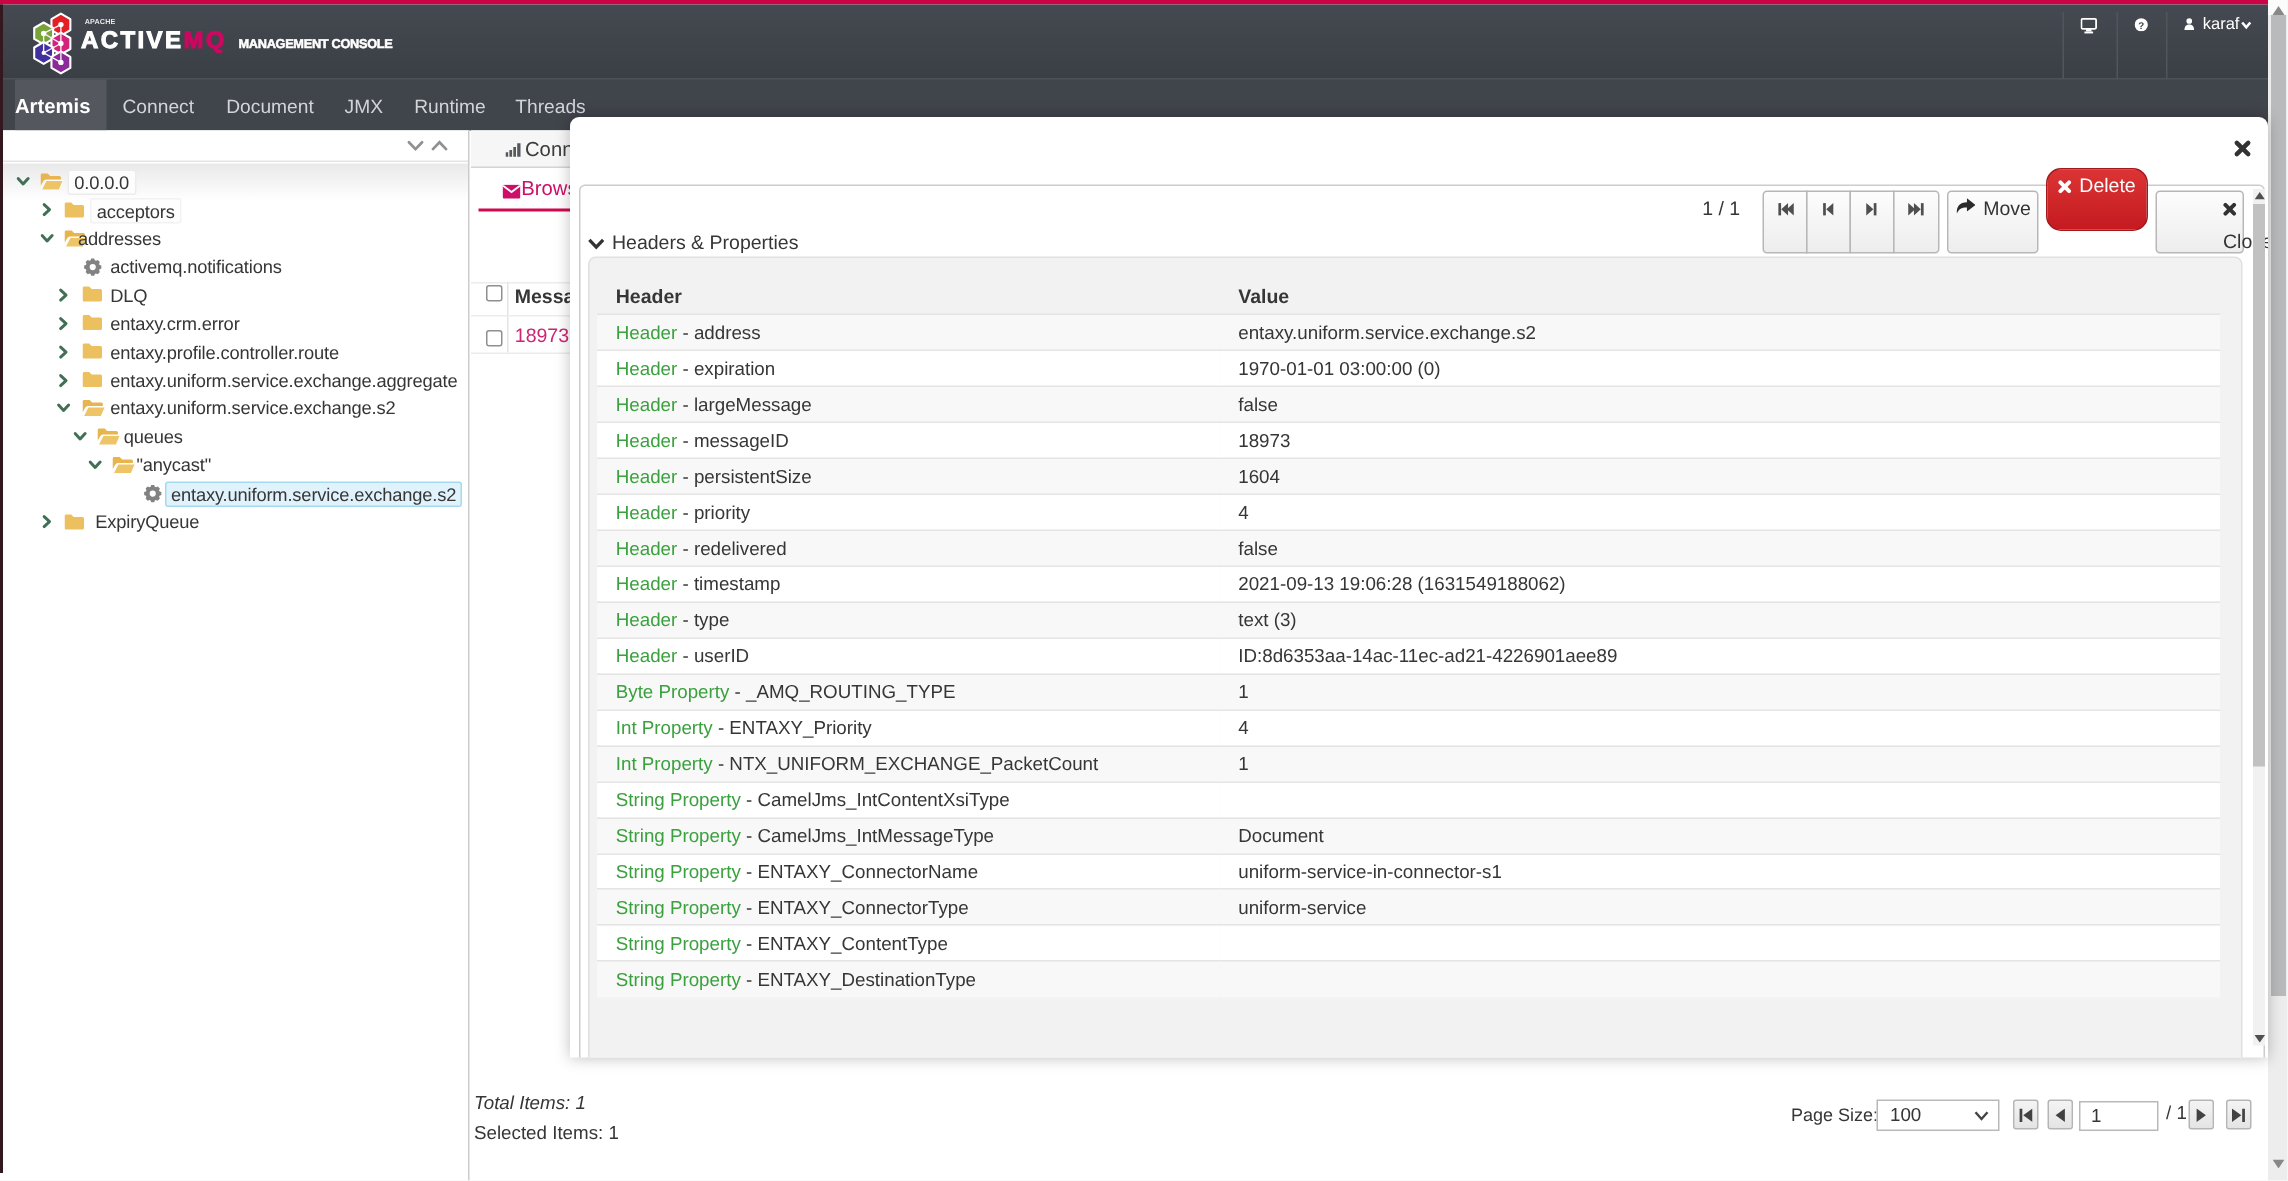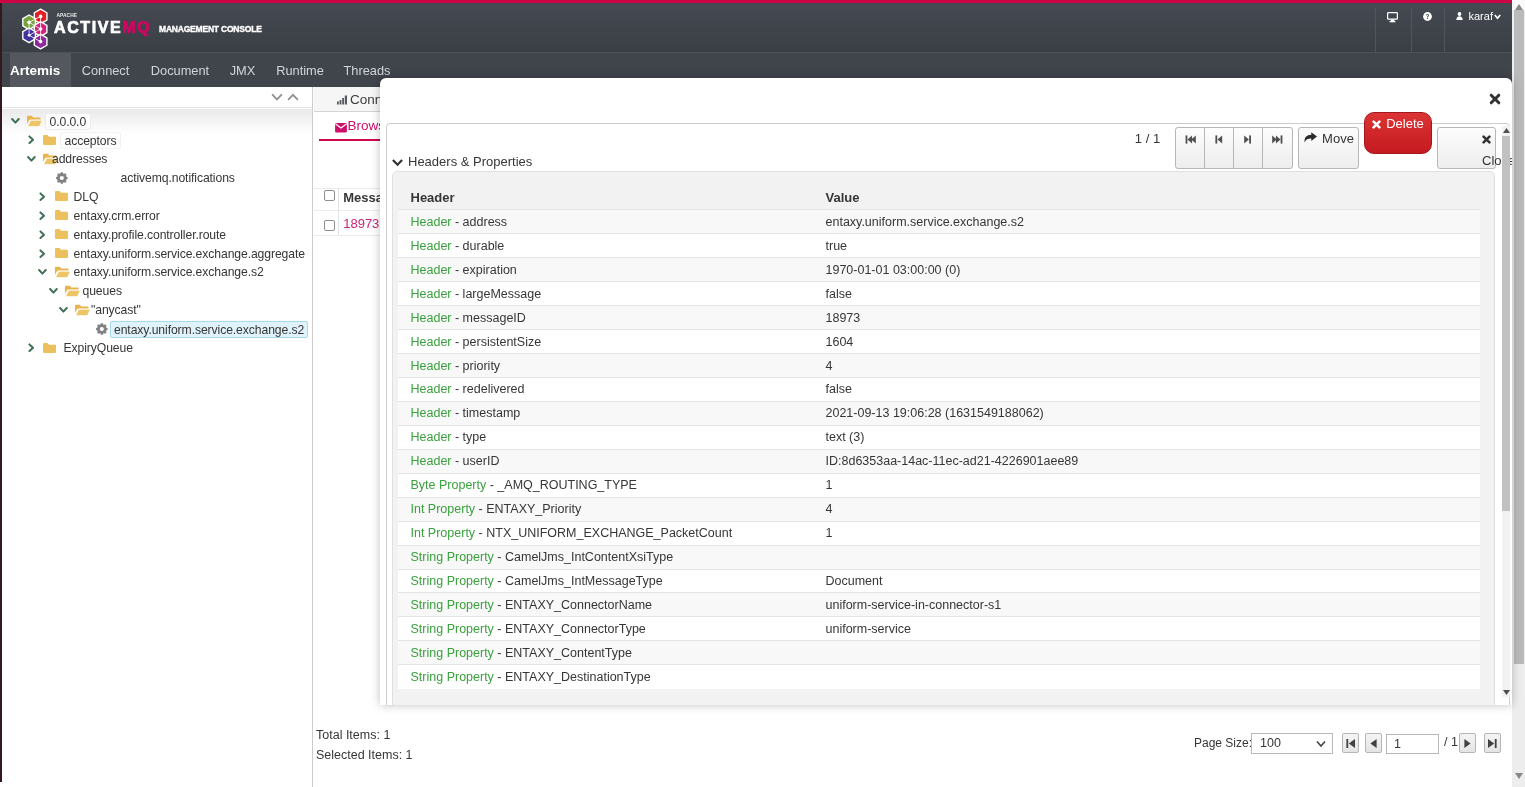--- a/index.html
+++ b/index.html
@@ -160,21 +160,21 @@
       </svg>
       <svg class="ficon" style="left:43px;top:2.5px;" viewBox="0 0 15.5 12">
         <use href="#fopen"></use>
       </svg>
       <span class="abs" style="left:52px;">addresses</span>
     </div>
   <div class="treerow abs" style="top:169px;">
       <svg class="gicon" style="left:55px;top:3px;" viewBox="0 0 12 11">
         <use href="#gear"></use>
       </svg>
-      <span class="abs" style="left:73.5px;margin-left:47px;">activemq.notifications</span>
+      <span class="abs" style="left:73.5px;">activemq.notifications</span>
     </div>
   <div class="treerow abs" style="top:187.5px;">
       <svg class="chev" style="left:38px;top:4px;" viewBox="0 0 10 10">
         <use href="#cright"></use>
       </svg>
       <svg class="ficon" style="left:55px;top:2.5px;" viewBox="0 0 15.5 12">
         <use href="#fclosed"></use>
       </svg>
       <span class="abs" style="left:73.5px;">DLQ</span>
     </div>
@@ -270,21 +270,21 @@
 
   <div class="abs" style="left:0;top:100.5px;width:66px;height:1px;background:#ececec;"></div>
   <div class="abs" style="left:9.5px;top:103px;width:11px;height:11px;border:1px solid #8f8f8f;border-radius:2px;background:#fff;"></div>
   <div class="abs" style="left:29.2px;top:96.5px;height:27px;line-height:27px;font-size:13px;font-weight:bold;">Messag</div>
   <div class="abs" style="left:24.3px;top:101px;width:1px;height:47px;background:#e3e3e3;"></div>
   <div class="abs" style="left:0;top:123px;width:66px;height:1px;background:#ececec;"></div>
   <div class="abs" style="left:9.5px;top:132.5px;width:11px;height:11px;border:1px solid #8f8f8f;border-radius:2px;background:#fff;"></div>
   <div class="abs" style="left:29.2px;top:124.5px;height:23px;line-height:23px;font-size:13px;color:#ce2476;">18973</div>
   <div class="abs" style="left:0;top:147.5px;width:66px;height:1px;background:#ececec;"></div>
 
-  <div class="abs" style="left:2px;top:640.5px;font-size:12.5px;color:#363636;">Total Items: 1</div>
+  <div class="abs" style="left:2px;top:640.5px;font-size:12.5px;color:#363636;font-style:italic;">Total Items: 1</div>
   <div class="abs" style="left:2px;top:660.5px;font-size:12.5px;color:#363636;">Selected Items: 1</div>
   <div class="abs" style="left:880px;top:649px;font-size:12px;color:#363636;">Page Size:</div>
   <div class="abs" style="left:937px;top:646px;width:82px;height:21px;border:1px solid #b9b9b9;background:#fff;font-size:0;">
     <span style="position:absolute;left:8px;top:0;line-height:19px;font-size:12.5px;">100</span>
     <svg style="position:absolute;right:6px;top:6px;" width="10" height="8" viewBox="0 0 10 8">
         <path d="M1 1.5 L5 6 L9 1.5" fill="none" stroke="#444" stroke-width="1.6"></path>
       </svg>
   </div>
   <div class="pgbtn abs" style="left:1027.5px;top:646px;">
       <svg width="9" height="9" viewBox="0 0 9 9">
@@ -369,24 +369,20 @@
       <tbody>
           <tr>
             <th style="width:415px;">Header</th>
             <th>Value</th>
           </tr>
       <tr class="r">
             <td><span class="grn">Header</span> - address</td>
             <td>entaxy.uniform.service.exchange.s2</td>
           </tr>
       <tr class="r">
-            <td><span class="grn">Header</span> - durable</td>
-            <td>true</td>
-          </tr>
-      <tr class="r">
             <td><span class="grn">Header</span> - expiration</td>
             <td>1970-01-01 03:00:00 (0)</td>
           </tr>
       <tr class="r">
             <td><span class="grn">Header</span> - largeMessage</td>
             <td>false</td>
           </tr>
       <tr class="r">
             <td><span class="grn">Header</span> - messageID</td>
             <td>18973</td>

